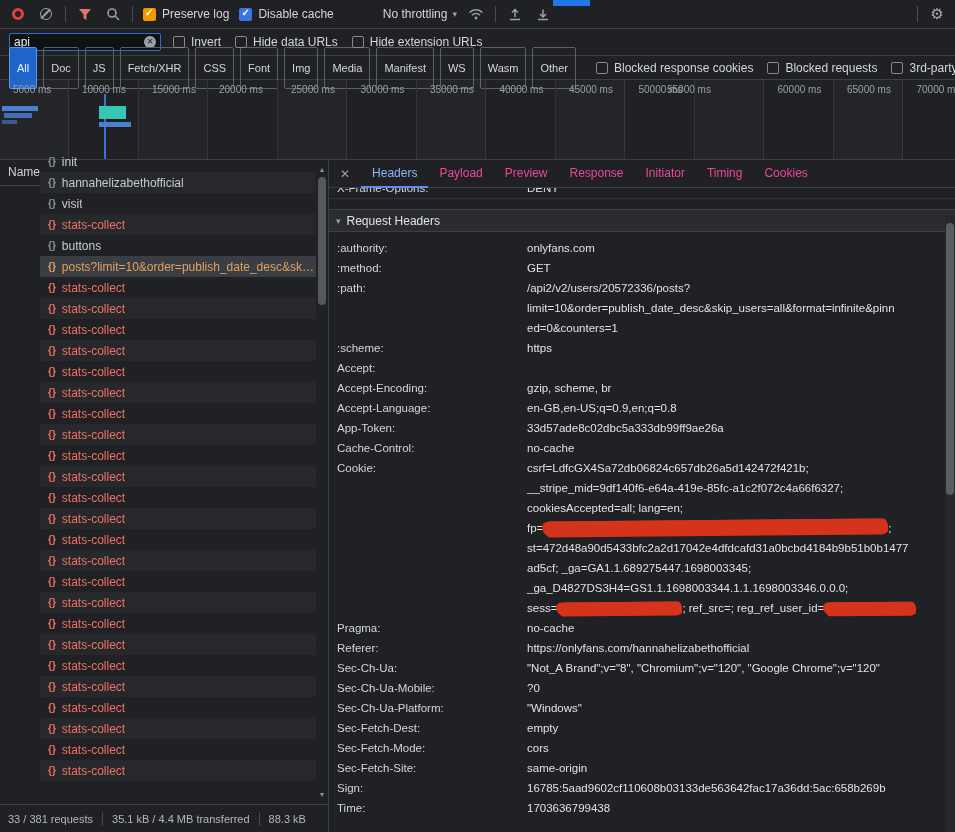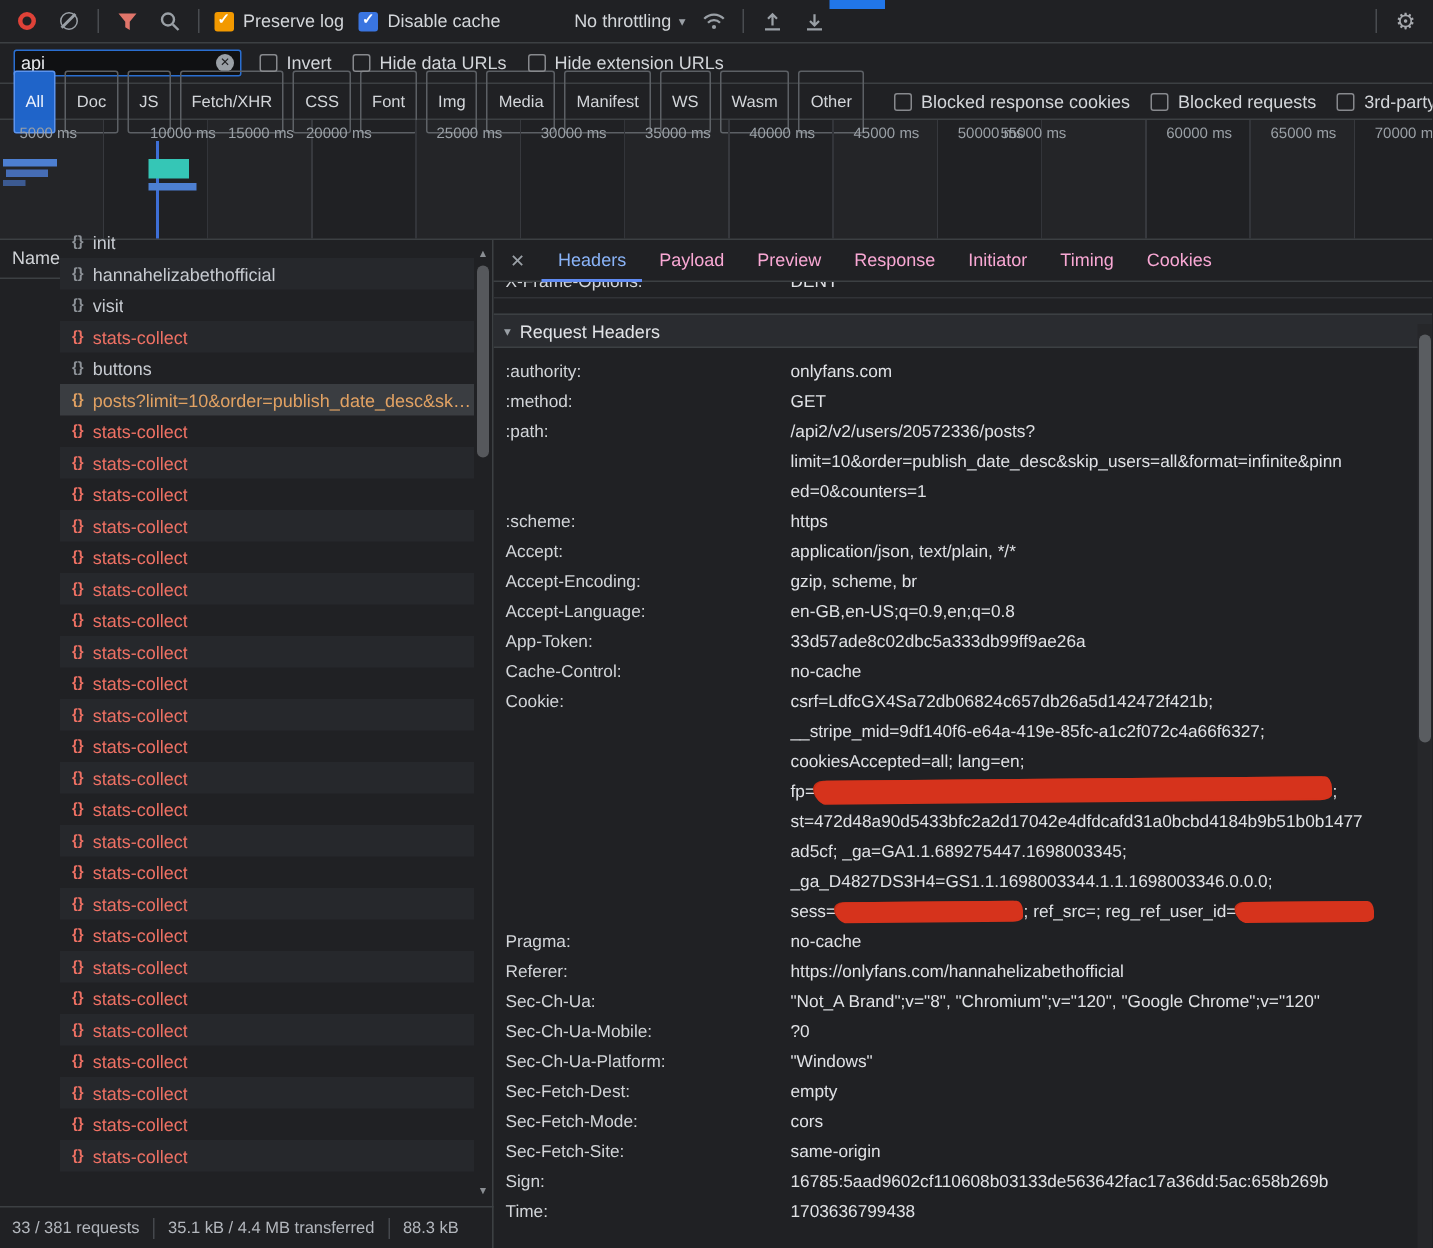--- a/index.html
+++ b/index.html
@@ -69,21 +69,21 @@
   .left-scrollbar { width:12px; height:644px; position:relative; flex-shrink:0; display:flex; flex-direction:column; align-items:center; }
   .sb-arrow { color:#8a8e93; font-size:7px; line-height:10px; cursor:pointer; }
   .sb-up { margin-top:5px; }
   .sb-down { position:absolute; bottom:4px; }
   .sb-thumb { position:absolute; top:17px; left:2px; width:8px; height:128px; background:#56585c; border-radius:4px; cursor:grab; }
 
   
   .right-col { flex:1; border-left:1px solid #3c4043; display:flex; flex-direction:column; position:relative; min-width:0; }
   .tabbar { height:28px; border-bottom:1px solid #3c4043; display:flex; align-items:center; flex-shrink:0; }
   .tab-close { padding:0 11px; color:#9aa0a6; font-size:12px; cursor:pointer; }
-  .tab { height:28px; line-height:26px; padding:0 11px; color:#f9a8d4; border-bottom:2px solid transparent; cursor:pointer; white-space:nowrap; }
+  .tab { height:28px; line-height:26px; padding:0 11px; color:#ec4899; border-bottom:2px solid transparent; cursor:pointer; white-space:nowrap; }
   .tab.active { color:var(--accent,#8ab4f8); border-bottom-color:#5f8af2; }
 
   .content { flex:1; overflow:hidden; position:relative; font-size:11.5px; }
   #top-rows { margin-top:-10px; }
   .trow, .hrow { display:flex; }
   #top-rows .trow:first-child { border-bottom:1px solid #313337; }
   .gap { height:10px; }
   .section-head { height:23px; background:#2a2c30; border-top:1px solid #3c4043; border-bottom:1px solid #3c4043; display:flex; align-items:center; gap:6px; padding-left:7px; color:#e2e4e8; font-size:12px; cursor:pointer; }
   #header-rows { padding-top:6px; }
   .hname { width:198px; flex-shrink:0; padding-left:8px; line-height:20px; color:#d2d5d9; white-space:nowrap; }
@@ -211,23 +211,23 @@
         <div class="check">
           <span class="cb unchecked"></span>
           <span>3rd-party requests</span>
         </div>
       </div>
   </div>
 
   <div class="overview">
     <div id="overview-ticks">
         <span class="tick" style="left: 13px;">5000 ms</span>
-        <span class="tick" style="left: 100px;">10000 ms</span>
+        <span class="tick" style="left: 82px;">10000 ms</span>
         <span class="tick" style="left: 152px;">15000 ms</span>
-        <span class="tick" style="left: 204px;">20000 ms</span>
+        <span class="tick" style="left: 219px;">20000 ms</span>
         <span class="tick" style="left: 291px;">25000 ms</span>
         <span class="tick" style="left: 360.5px;">30000 ms</span>
         <span class="tick" style="left: 430px;">35000 ms</span>
         <span class="tick" style="left: 499.5px;">40000 ms</span>
         <span class="tick" style="left: 569px;">45000 ms</span>
         <span class="tick" style="left: 638.5px;">50000 ms</span>
         <span class="tick" style="left: 667px; text-align: right;">55000 ms</span>
         <span class="tick" style="left: 777.5px;">60000 ms</span>
         <span class="tick" style="left: 847px;">65000 ms</span>
         <span class="tick" style="left: 916.5px;">70000 ms</span>
@@ -425,23 +425,20 @@
               </div>
             </div>
             <div class="hrow">
               <div class="hname">:scheme:</div>
               <div class="hval">
                 <div class="hline"><span>https</span></div>
               </div>
             </div>
             <div class="hrow">
               <div class="hname">Accept:</div>
-              <div class="hval">
-                <div class="hline"><span>application/json, text/plain, */*</span></div>
-              </div>
             </div>
             <div class="hrow">
               <div class="hname">Accept-Encoding:</div>
               <div class="hval">
                 <div class="hline"><span>gzip, scheme, br</span></div>
               </div>
             </div>
             <div class="hrow">
               <div class="hname">Accept-Language:</div>
               <div class="hval">

